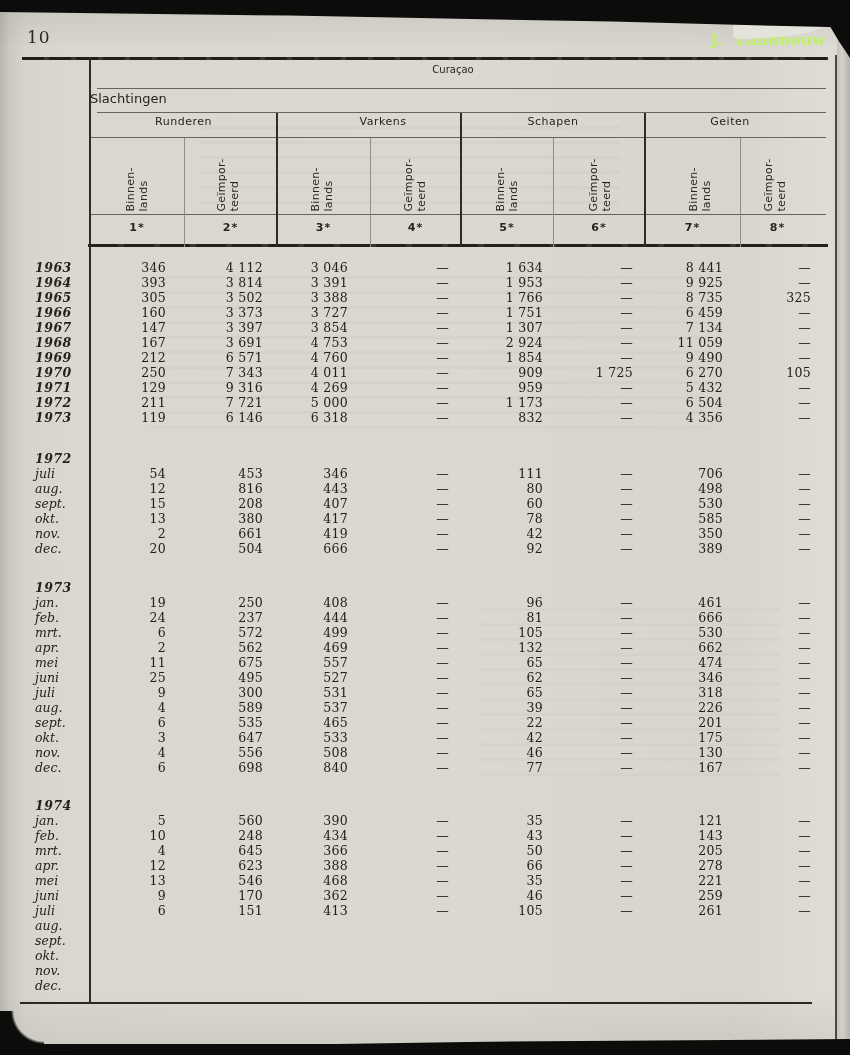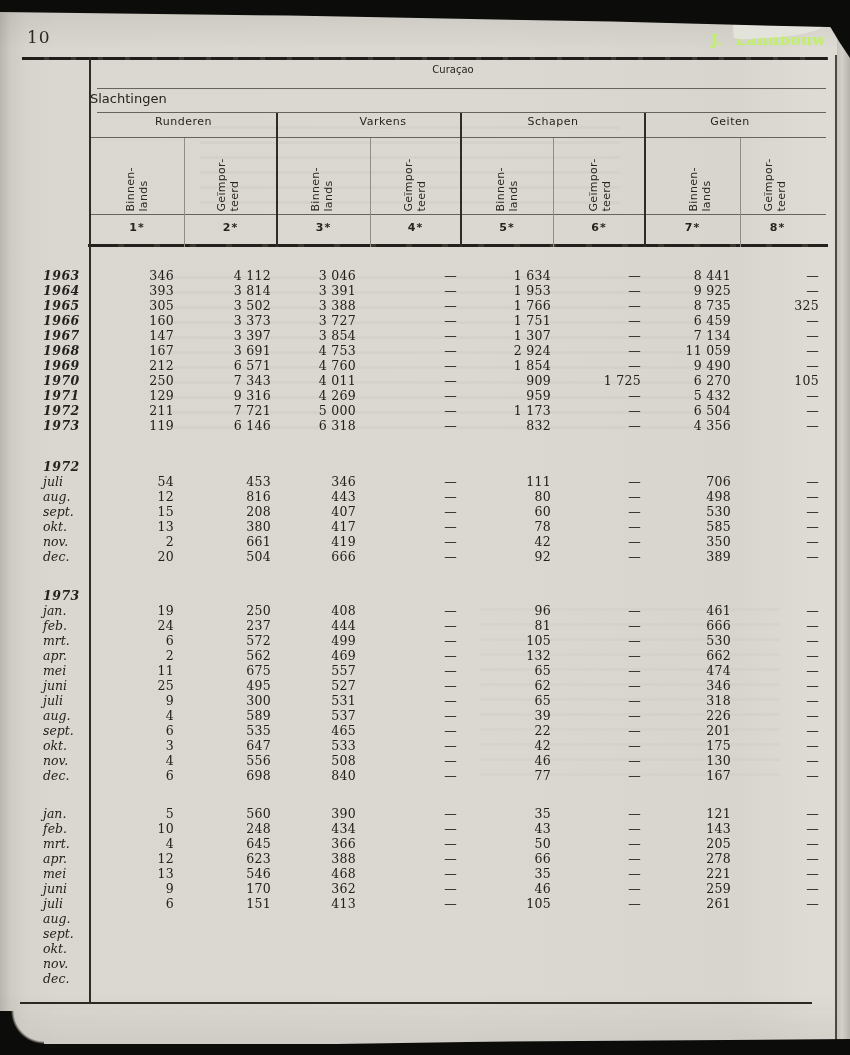--- a/index.html
+++ b/index.html
@@ -77,21 +77,21 @@
     text-align:left;white-space:pre-line;color:#2a2823;letter-spacing:.3px;
   }
   .rot-1{left:102px;} .rot-2{left:193px;} .rot-3{left:287px;} .rot-4{left:380px;}
   .rot-5{left:472px;} .rot-6{left:565px;} .rot-7{left:665px;} .rot-8{left:740px;}
   .cnum{position:absolute;top:221px;text-align:center;font-size:11px;font-weight:bold;letter-spacing:1px;}
   .cn-1{left:90px;width:94px;} .cn-2{left:184px;width:93px;} .cn-3{left:277px;width:93px;}
   .cn-4{left:370px;width:91px;} .cn-5{left:461px;width:92px;} .cn-6{left:553px;width:92px;}
   .cn-7{left:645px;width:95px;} .cn-8{left:740px;width:75px;}
   
   .tbody{position:absolute;left:22px;top:260px;width:793px;color:#21201c;}
-  .tsection{margin:8px;}
+  .tsection{margin:0;}
   .tsection.s2{margin-top:26px;} .tsection.s3{margin-top:24px;} .tsection.s4{margin-top:23px;}
   .trow{display:grid;grid-template-columns:68px 94px 93px 93px 91px 92px 92px 95px 75px;height:15px;line-height:15px;font-size:12.5px;}
   .rlabel{padding-left:13px;font-style:italic;color:#24221e;}
   .rlabel.year{font-weight:bold;letter-spacing:.5px;}
   .cell{text-align:right;letter-spacing:.3px;}
   .c1{padding-right:18px;} .c2{padding-right:14px;} .c3{padding-right:22px;}
   .c4{padding-right:12px;} .c5{padding-right:10px;} .c6{padding-right:12px;}
   .c7{padding-right:17px;} .c8{padding-right:4px;}
   
   .ghost{position:absolute;pointer-events:none;opacity:.14;filter:blur(.6px);
@@ -486,20 +486,23 @@
         <div class="cell c3">840</div>
         <div class="cell c4">—</div>
         <div class="cell c5">77</div>
         <div class="cell c6">—</div>
         <div class="cell c7">167</div>
         <div class="cell c8">—</div>
       </div>
     </div>
     <div class="tsection s4">
       <div class="trow">
+        <div class="rlabel year">1974</div>
+      </div>
+      <div class="trow">
         <div class="rlabel">jan.</div>
         <div class="cell c1">5</div>
         <div class="cell c2">560</div>
         <div class="cell c3">390</div>
         <div class="cell c4">—</div>
         <div class="cell c5">35</div>
         <div class="cell c6">—</div>
         <div class="cell c7">121</div>
         <div class="cell c8">—</div>
       </div>

